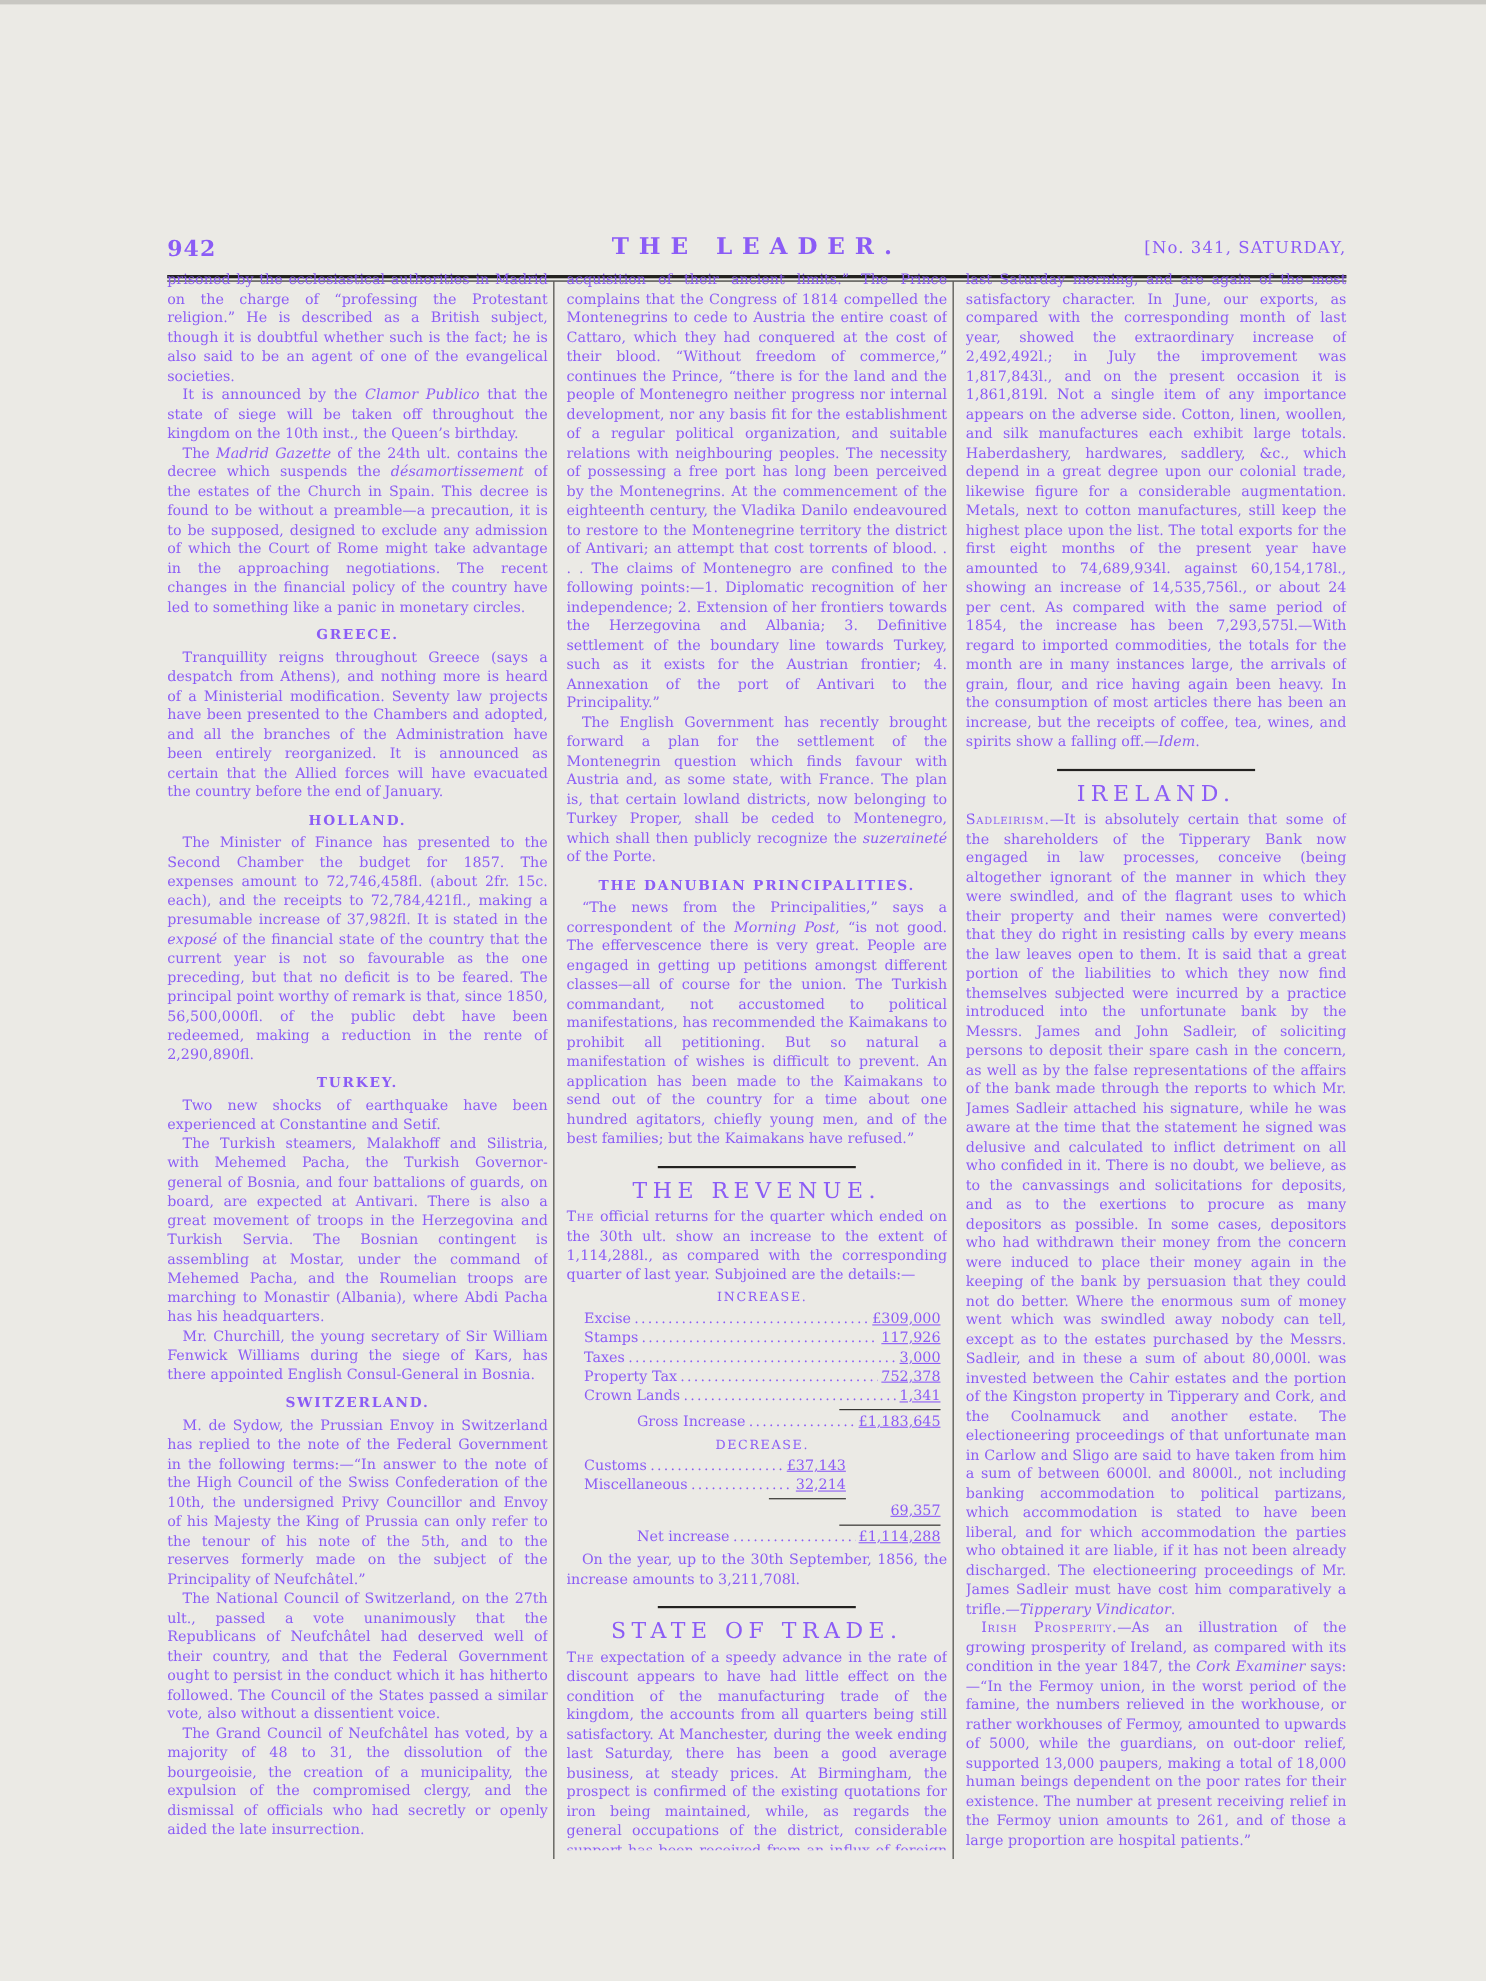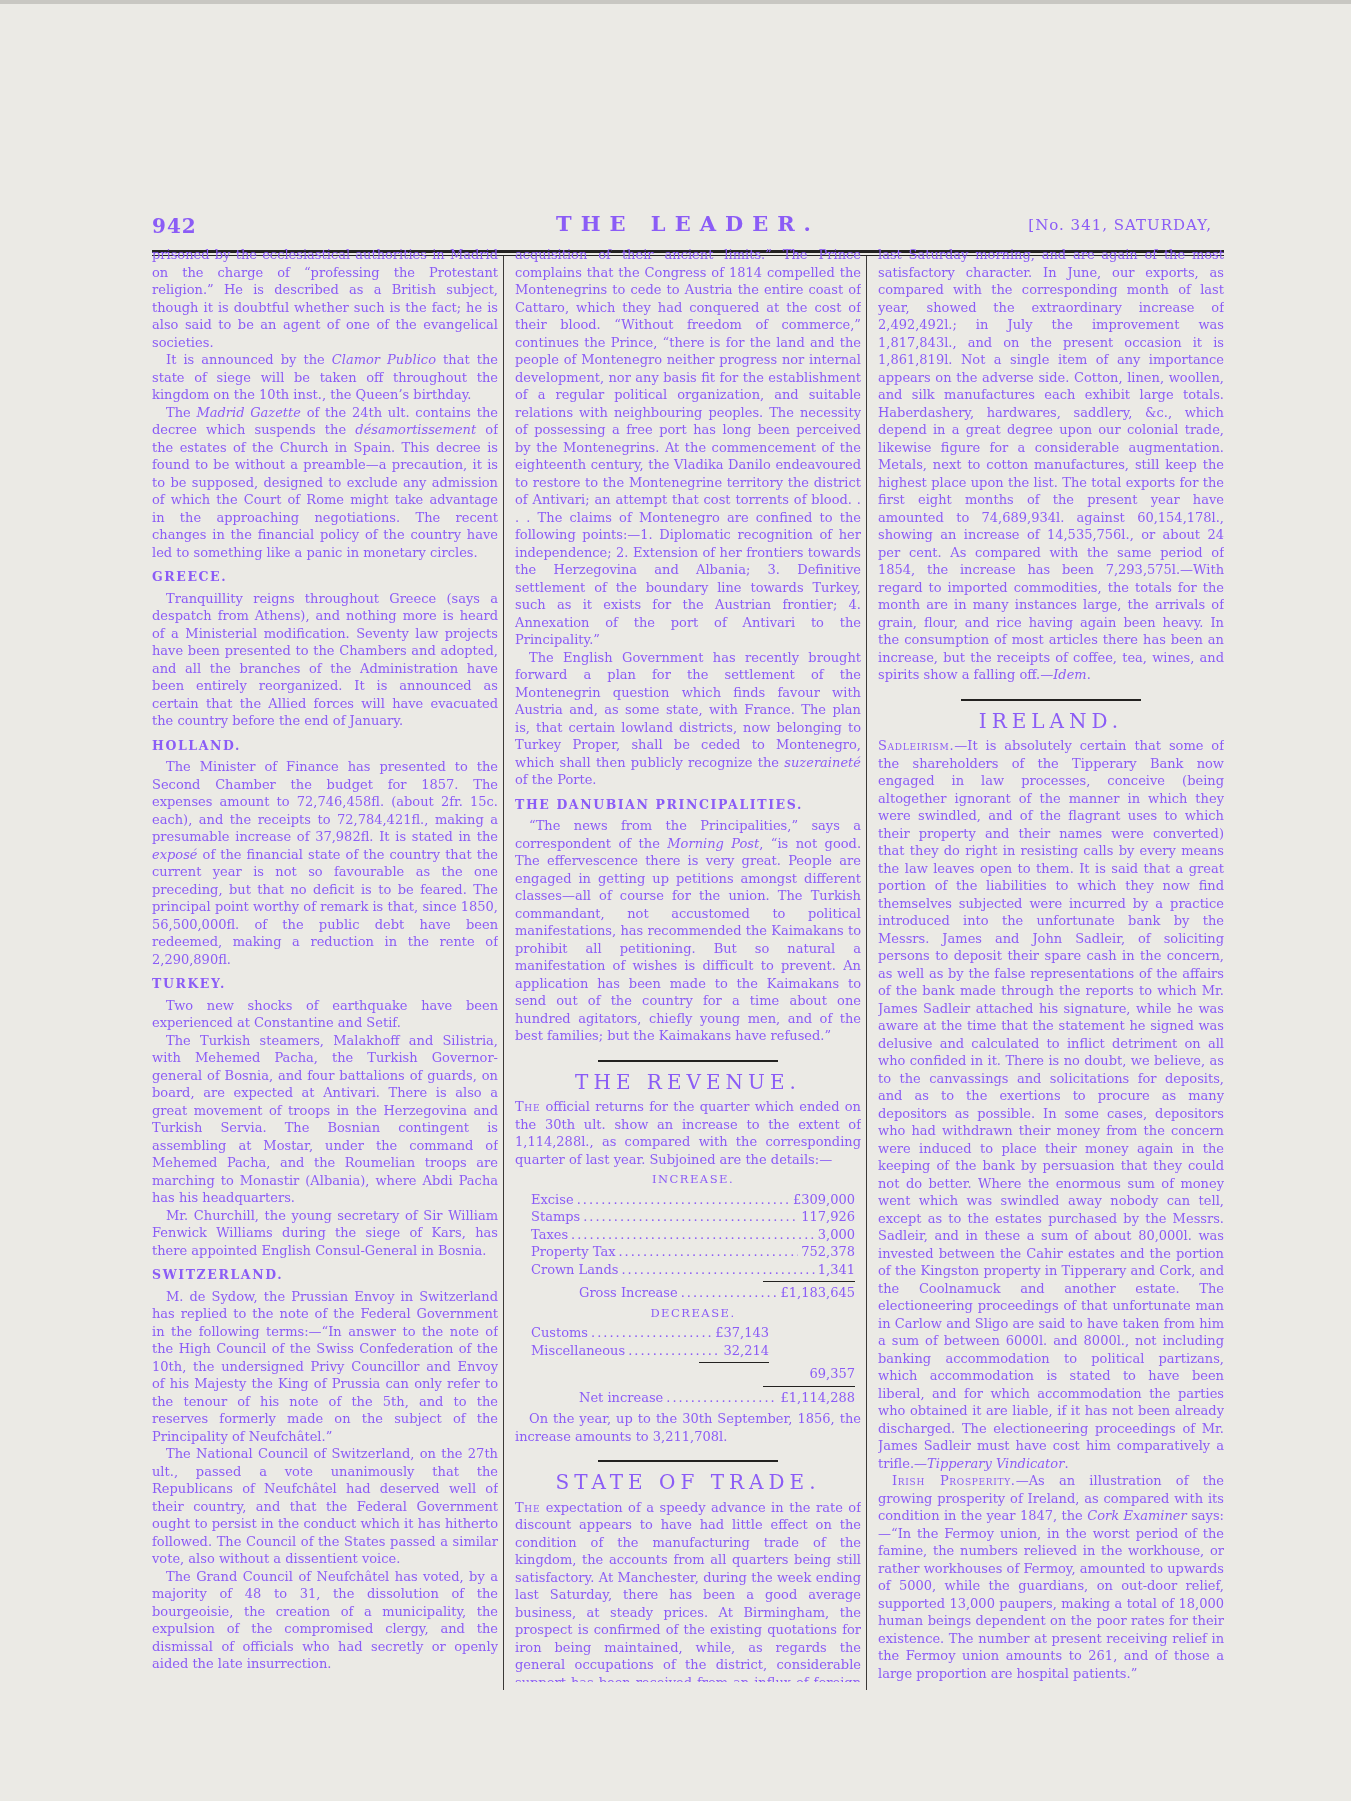--- a/index.html
+++ b/index.html
@@ -6,49 +6,49 @@
   #page {
     position:relative; width:1351px; height:1801px; margin:4px auto;
     background:#ebeae5; color:#8b5cf6;
     font-family:"DejaVu Serif","Liberation Serif",serif;
     overflow:hidden;
   }
   
   .header { position:absolute; top:204px; left:152px; width:1072px; height:40px; }
   .pageno { position:absolute; left:0; top:6px; font-size:20px; font-weight:bold; letter-spacing:1px; }
   .masthead { position:absolute; left:0; right:0; top:3px; text-align:center; font-size:21px; font-weight:bold; letter-spacing:9px; }
-  .issue { position:absolute; right:12px; top:8px; font-size:15px; letter-spacing:1px; }
+  .issue { position:absolute; right:0; top:8px; font-size:15px; letter-spacing:1px; }
   .toprule { position:absolute; left:152px; width:1072px; top:246px; border-top:3px solid #232220; }
   .toprule::after { content:""; display:block; margin-top:2px; border-top:1px solid #232220; }
   
   .colrule { position:absolute; top:252px; height:1434px; width:0; border-left:1px solid #3a3936; }
   .colrule-1 { left:503px; }
   .colrule-2 { left:866px; }
   
   .col {
     position:absolute; top:242px; width:346px; height:1436px; overflow:hidden;
     font-size:13px; line-height:17.5px; text-align:justify;
   }
   #col-0 { left:152px; } #col-1 { left:515px; } #col-2 { left:878px; }
   .para { margin:0; text-indent:14px; }
   .para.noindent { text-indent:0; }
   .lead { font-variant:small-caps; letter-spacing:0.7px; }
-  .heading { text-align:left; font-weight:bold; font-size:12.5px; letter-spacing:1.6px; margin:7px 0 4px; text-indent:0; }
+  .heading { text-align:center; font-weight:bold; font-size:12.5px; letter-spacing:1.6px; margin:7px 0 4px; text-indent:0; }
   .big-heading { text-align:center; font-weight:normal; font-size:20px; letter-spacing:5px; margin:12px 0 7px; text-indent:0; }
   .secrule { width:52%; margin:15px auto 0; border-top:2px solid #232220; }
   
   .rev { margin:3px 6px 4px 16px; }
   .rev-cap { text-align:center; font-size:11.5px; letter-spacing:1.5px; margin:3px 0 2px; }
   .rev-row { display:flex; align-items:flex-start; }
   .rev-row.total { padding-left:48px; }
   .rev-row.mid { padding-right:86px; }
   .rev-label { white-space:nowrap; }
   .rev-dots { flex:1; overflow:hidden; white-space:nowrap; margin:0 3px; letter-spacing:2px; }
   .rev-dots::after { content:"...................................................................."; }
-  .rev-val { white-space:nowrap; text-align:right; }
+  .rev-val { white-space:nowrap; text-align:right;text-decoration:underline; }
   .rev-hr { border-top:1px solid #232220; width:92px; margin:3px 0 2px auto; }
   .rev-hr.mid { width:70px; margin:3px 86px 2px auto; }
   .rev-sub { display:flex; justify-content:flex-end; }
   i { font-style:italic; }
 </style>
 </head>
 <body>
 
 <div id="page">
   <div class="header">

